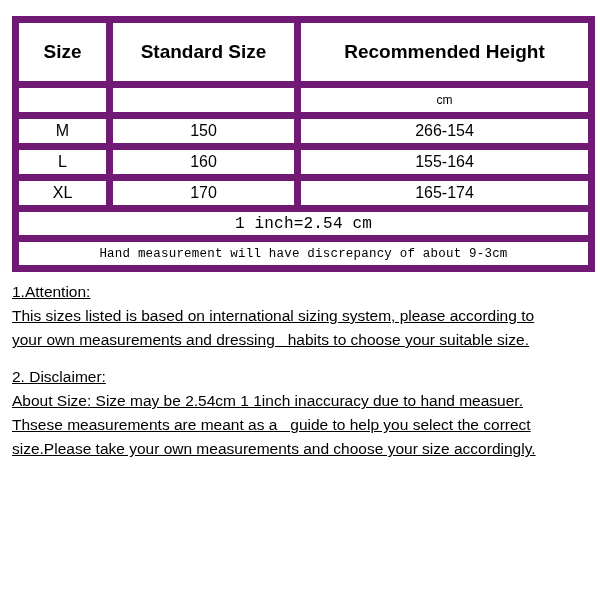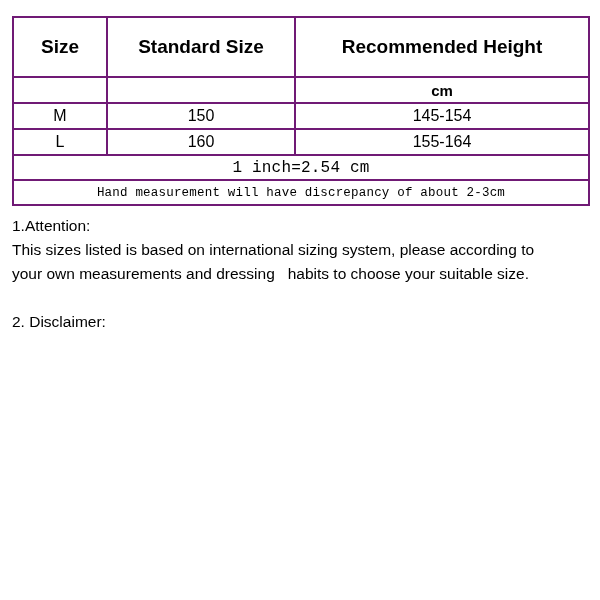--- a/index.html
+++ b/index.html
@@ -23,40 +23,40 @@
   }
 
   
   table.size-table {
     border-collapse: collapse;
     width: 576px;
     table-layout: fixed;
   }
   table.size-table td,
   table.size-table th {
-    border: 2px solid #701a75;
+    border: 7px solid #701a75;
     text-align: center;
     vertical-align: middle;
     padding: 0;
   }
   .col-size   { width: 94px; }
   .col-std    { width: 188px; }
   .col-rec    { width: 294px; }
 
   .hdr-cell {
     font-size: 19px;
     font-weight: bold;
     line-height: 1.18;
     height: 58px;
   }
   .hdr-size { font-size: 19px; }
   .unit-row td {
-    font-size: 15px;
+    font-size: 12px;
     height: 24px;
-    font-weight: bold;
+    font-weight: normal;
   }
   .data-row td {
     font-size: 16px;
     height: 24px;
   }
   .note-row td {
     font-family: "Liberation Mono", monospace;
     font-size: 16px;
     height: 23px;
     letter-spacing: 0.2px;
@@ -71,22 +71,23 @@
   
   .body-text {
     margin-top: 8px;
     width: 576px;
   }
   .para {
     font-size: 15.5px;
     line-height: 1.55;
     margin: 0 0 0 0;
     white-space: pre-wrap;
+    text-decoration: underline;
   }
-  .para.spaced { margin-top: 24px; }
+  .para.spaced { margin-top: 13px; }
   .para.tight  { margin-top: 0px; }
 </style>
 </head>
 <body>
 
 <div class="page">
 
   <table class="size-table">
     <colgroup>
       <col class="col-size">
@@ -100,39 +101,47 @@
         <th class="hdr-cell">Recommended Height</th>
       </tr>
       <tr class="unit-row">
         <td></td>
         <td></td>
         <td>cm</td>
       </tr>
       <tr class="data-row">
         <td>M</td>
         <td>150</td>
-        <td>145-154</td>
+        <td>266-154</td>
       </tr>
       <tr class="data-row">
         <td>L</td>
         <td>160</td>
         <td>155-164</td>
       </tr>
+      <tr class="data-row">
+        <td>XL</td>
+        <td>170</td>
+        <td>165-174</td>
+      </tr>
       <tr class="note-row">
         <td colspan="3">1 inch=2.54 cm</td>
       </tr>
       <tr class="note-row2">
-        <td colspan="3">Hand measurement will have discrepancy of about 2-3cm</td>
+        <td colspan="3">Hand measurement will have discrepancy of about 9-3cm</td>
       </tr>
     </tbody>
   </table>
 
   <div class="body-text">
     <p class="para tight">1.Attention:</p>
     <p class="para tight">This sizes listed is based on international sizing system, please according to
 your own measurements and dressing   habits to choose your suitable size.</p>
 
     <p class="para spaced">2. Disclaimer:</p>
+    <p class="para tight">About Size: Size may be 2.54cm 1 1inch inaccuracy due to hand measuer.
+Thsese measurements are meant as a   guide to help you select the correct
+size.Please take your own measurements and choose your size accordingly.</p>
 
 
   </div>
 
 </div>
 
 </body></html>

